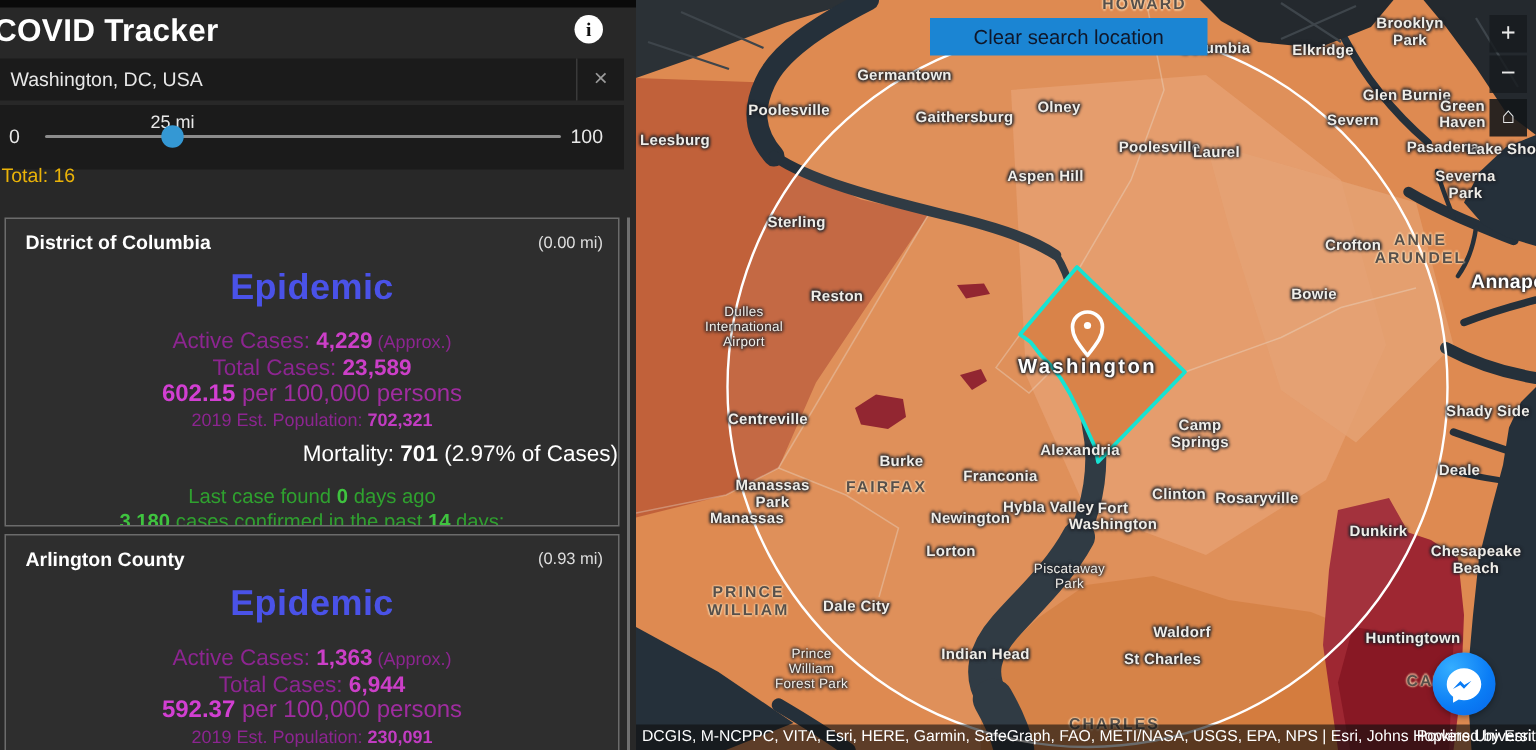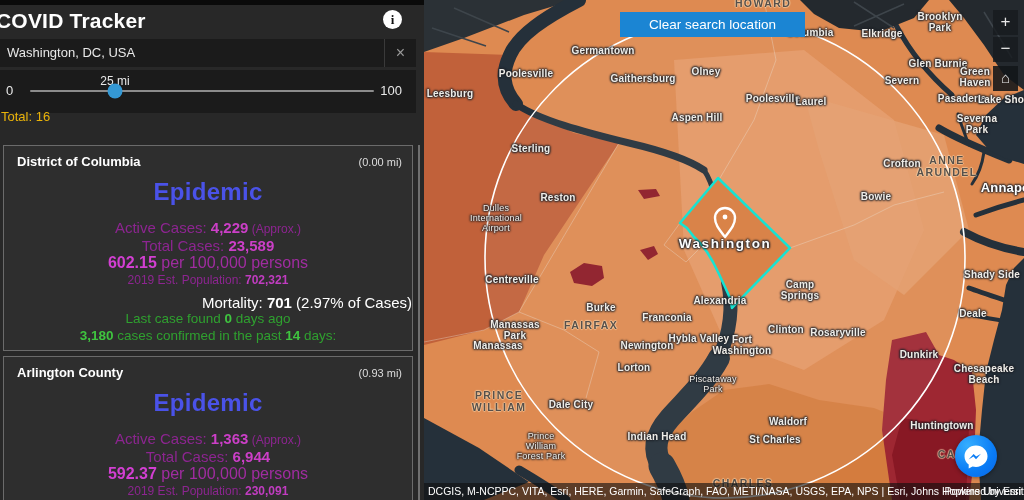--- a/index.html
+++ b/index.html
@@ -36,37 +36,37 @@
   .card .status { text-align:center; margin-top:6px; font-size:24px; font-weight:bold; color:#4a52e8; letter-spacing:.3px; }
   .card .stats { margin-top:13px; text-align:center; line-height:1.18; }
   .sline { font-size:15px; color:#8c2590; }
   .sline b { color:#cc3fc8; }
   .sline .approx { font-size:12px; }
   .rateline { font-size:16px; color:#a02ca0; }
   .rateline b { color:#d23fd2; }
   .popline { font-size:12px; color:#8c2590; }
   .popline b { color:#c13cc1; font-weight:bold; }
   .mortline { margin-top:7px; text-align:right; color:#fff; font-size:15px; }
-  .greenblock { text-align:center; color:#2fa12f; font-size:13.5px; line-height:1.25; }
+  .greenblock { margin-top:12px; text-align:center; color:#2fa12f; font-size:13.5px; line-height:1.25; }
   .greenblock b { color:#3fc43f; }
 
   
   #map { position:absolute; left:424px; top:0; width:600px; height:500px; background:#25303a; overflow:hidden; }
   #mapsvg { position:absolute; left:0; top:0; }
   .ml { position:absolute; transform:translate(-50%,-50%); color:#efede8; font-size:10px; font-weight:bold;
     white-space:pre; text-align:center; line-height:1.12; letter-spacing:.2px; pointer-events:none;
     text-shadow:0 1px 2px rgba(35,38,44,.95), 0 -1px 2px rgba(35,38,44,.95), 1px 0 2px rgba(35,38,44,.95), -1px 0 2px rgba(35,38,44,.95); }
   .ml.sm { font-size:9px; font-weight:normal; }
   .ml.lg { font-size:13px; color:#fff; }
   .ml.big { font-size:13.5px; letter-spacing:1.6px; color:#fdfdfd; }
   .ml.county { color:#57504b; font-size:10.5px; letter-spacing:1.4px;
     text-shadow:0 1px 1px rgba(255,225,185,.55), 0 -1px 1px rgba(255,225,185,.55), 1px 0 1px rgba(255,225,185,.55), -1px 0 1px rgba(255,225,185,.55); }
 
   #clear-btn { position:absolute; left:196px; top:12px; width:185px; height:25px; background:#1b85d3; border:none;
-    color:#ffffff; font-size:13.5px; text-align:center; line-height:25px; cursor:pointer; font-family:"Liberation Sans",sans-serif; }
+    color:#0f172a; font-size:13.5px; text-align:center; line-height:25px; cursor:pointer; font-family:"Liberation Sans",sans-serif; }
   .zbtn { position:absolute; left:569px; width:25px; height:25px; background:rgba(22,26,29,.78); color:#e8e8e8;
     font-size:17px; text-align:center; line-height:23px; cursor:pointer; }
   #zoom-in { top:10px; } #zoom-out { top:37px; }
   #home-btn { top:66px; background:rgba(18,22,25,.88); font-size:15px; }
   #attribution { position:absolute; left:0; bottom:0; width:600px; height:17px; background:rgba(15,15,15,.62);
     color:#fff; font-size:10.5px; line-height:17px; }
   #attribution .atext { position:absolute; left:4px; white-space:nowrap; }
   #attribution .esri { position:absolute; right:3px; }
   #messenger { position:absolute; left:531px; top:435px; width:42px; height:42px; border-radius:50%; cursor:pointer;
     background:radial-gradient(circle at 30% 25%, #35aeff, #0a7cf5 60%, #0866e8); box-shadow:0 1px 4px rgba(0,0,0,.4); }

